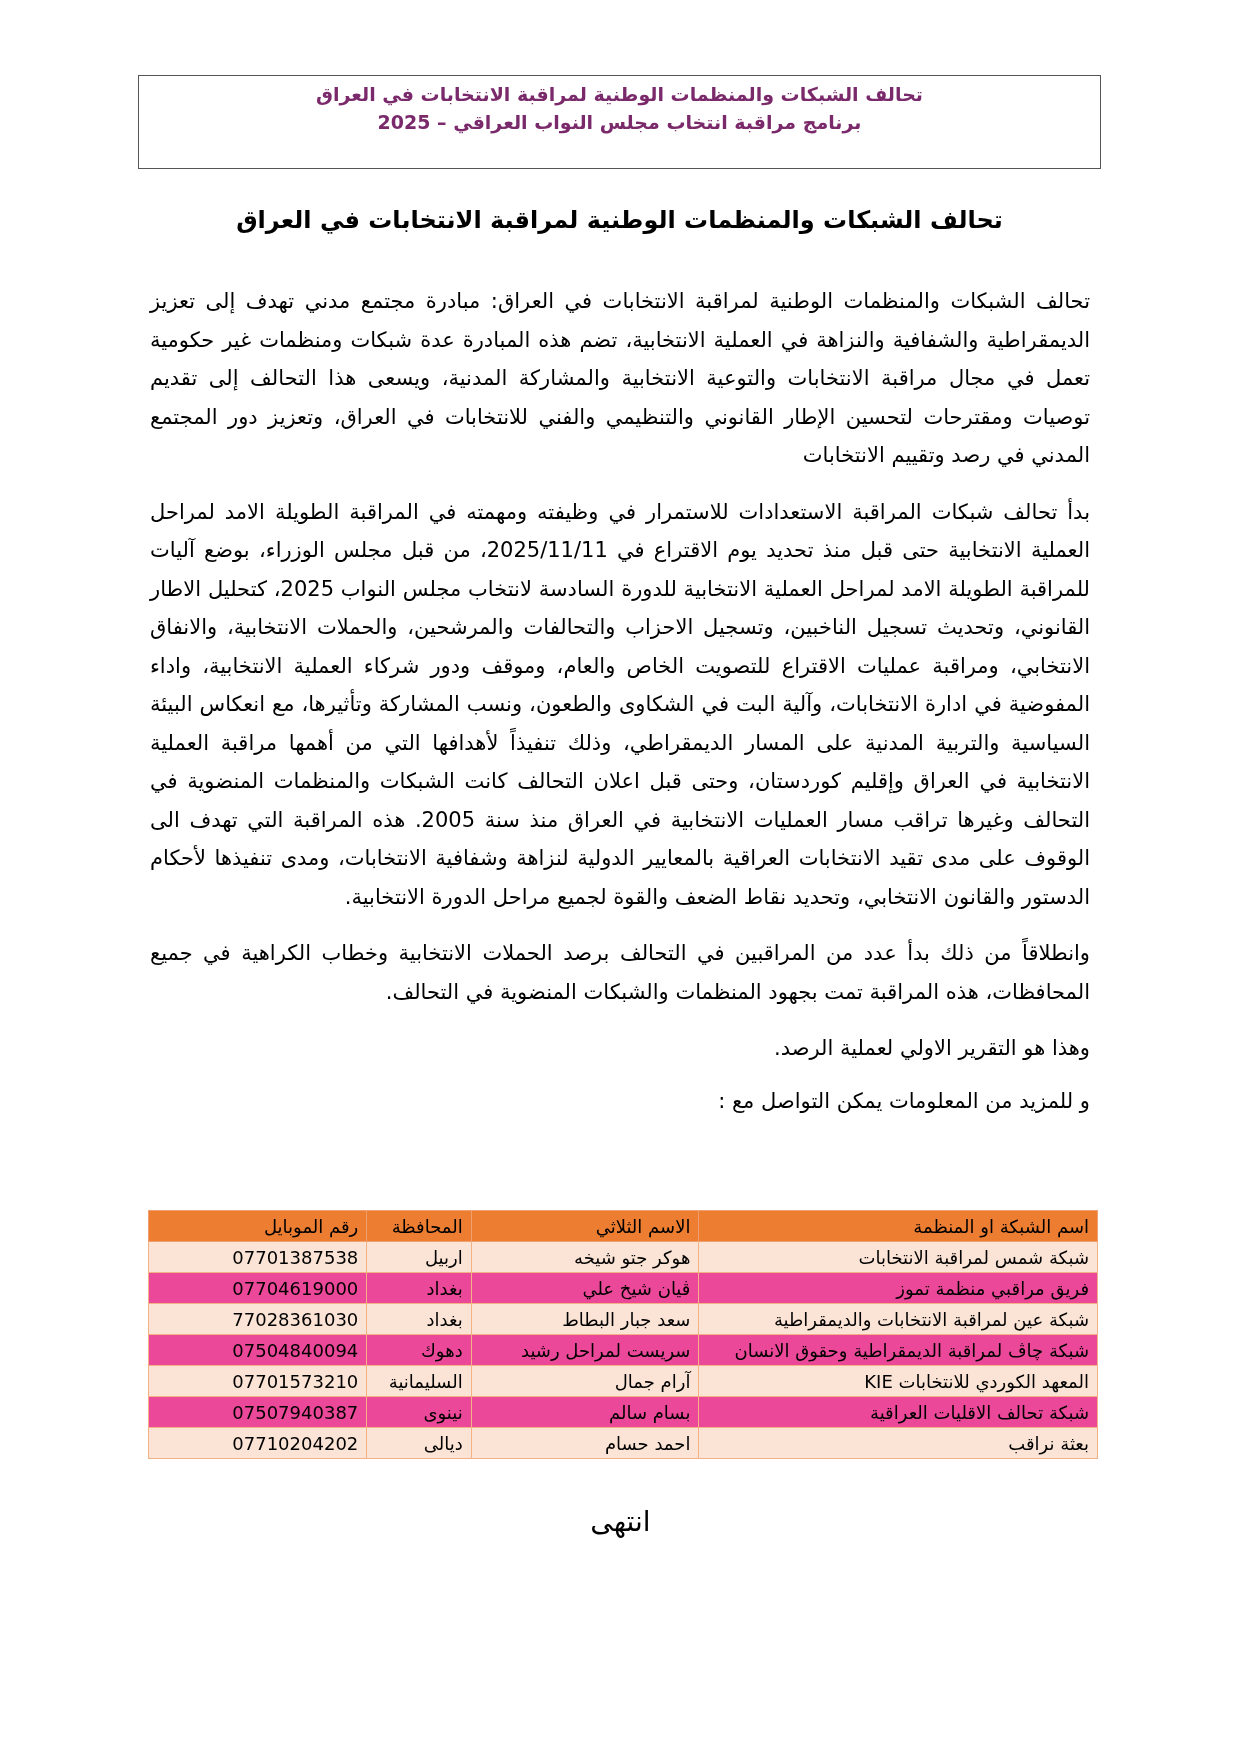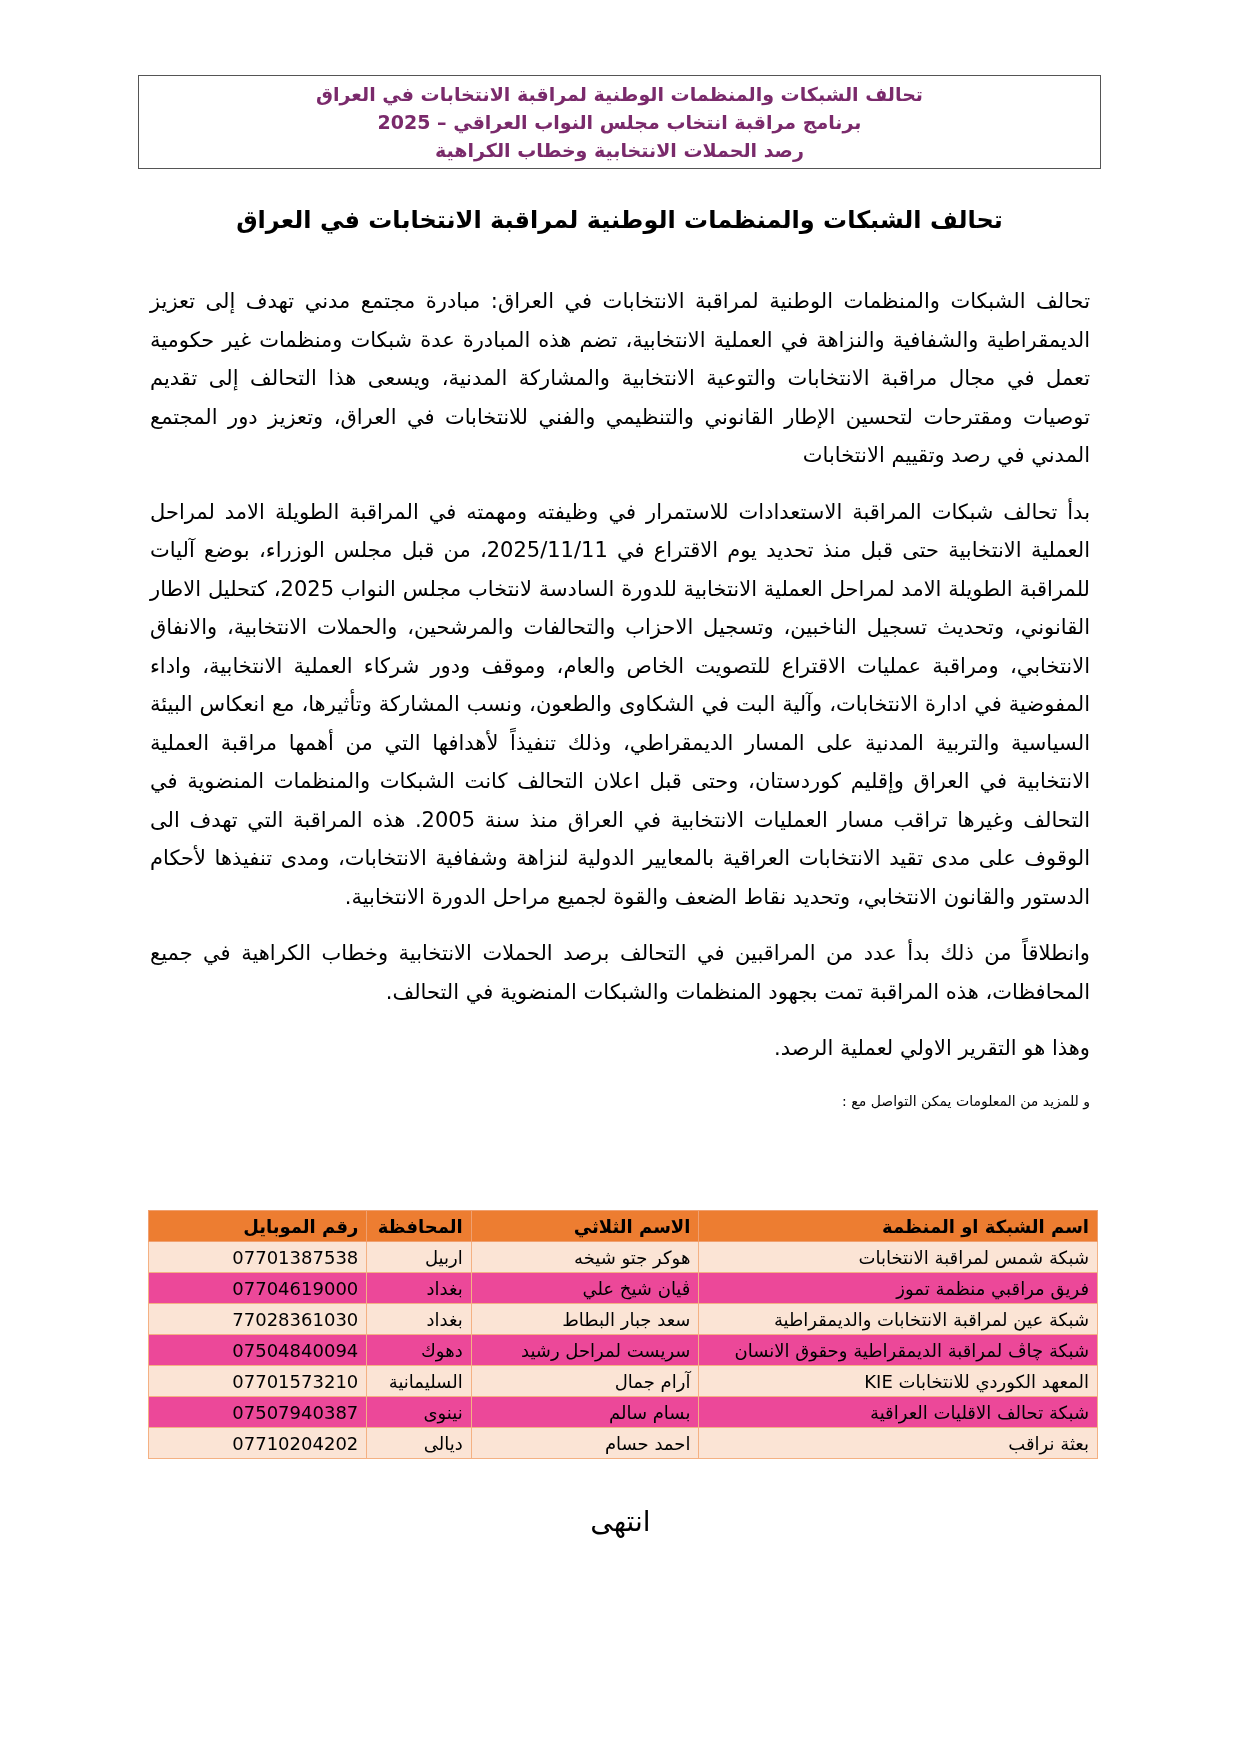--- a/index.html
+++ b/index.html
@@ -21,50 +21,49 @@
       position: absolute; left: 138px; top: 200px; width: 963px;
       text-align: center; direction: rtl; font-weight: bold; font-size: 24px;
       line-height: 40px;
     }
     .body-text {
       position: absolute; left: 150px; top: 258px; width: 940px;
       direction: rtl; text-align: justify; text-align-last: right;
       font-size: 21px; line-height: 38.5px; margin-top: 24px;
     }
     .body-text p { margin: 0 0 18px 0; }
-    .contact-intro { font-size: 14px; margin-top: -4px !important; }
+    .contact-intro { font-size: 21px; margin-top: -4px !important; }
     table.contacts {
       position: absolute; left: 148px; top: 1210px; width: 950px;
       border-collapse: collapse; direction: rtl; font-size: 18px;
       font-family: "DejaVu Sans", sans-serif;
     }
     table.contacts th, table.contacts td {
       border: 1px solid #f4b183; padding: 0 8px; height: 30px; text-align: right;
       white-space: nowrap;
     }
-    table.contacts th { background: #ed7d31; color: #000; font-weight: bold; border-color: #f0a070; }
+    table.contacts th { background: #ed7d31; color: #000; font-weight: normal; border-color: #f0a070; }
     table.contacts tr.odd td { background: #fbe4d5; }
     table.contacts tr.even td { background: #ec4899; }
     td.phone { direction: ltr; text-align: right; }
     .col-org { width: 42%; }
     .col-name { width: 24%; }
     .col-gov { width: 11%; }
     .col-phone { width: 23%; }
     .footer-end {
       position: absolute; left: 0; top: 1505px; width: 1241px; text-align: center;
       font-size: 28px; direction: rtl;
     }
   </style>
 </head>
 <body>
 
 <div class="header-box">
   <div class="header-line">تحالف الشبكات والمنظمات الوطنية لمراقبة الانتخابات في العراق</div>
   <div class="header-line">برنامج مراقبة انتخاب مجلس النواب العراقي – 2025</div>
-  <div class="header-line">رصد الحملات الانتخابية وخطاب الكراهية</div>
 </div>
 
 <div class="doc-title">تحالف الشبكات والمنظمات الوطنية لمراقبة الانتخابات في العراق</div>
 
 <div class="body-text">
   <p>تحالف الشبكات والمنظمات الوطنية لمراقبة الانتخابات في العراق: مبادرة مجتمع مدني تهدف إلى تعزيز الديمقراطية والشفافية والنزاهة في العملية الانتخابية، تضم هذه المبادرة عدة شبكات ومنظمات غير حكومية تعمل في مجال مراقبة الانتخابات والتوعية الانتخابية والمشاركة المدنية، ويسعى هذا التحالف إلى تقديم توصيات ومقترحات لتحسين الإطار القانوني والتنظيمي والفني للانتخابات في العراق، وتعزيز دور المجتمع المدني في رصد وتقييم الانتخابات</p>
   <p>بدأ تحالف شبكات المراقبة الاستعدادات للاستمرار في وظيفته ومهمته في المراقبة الطويلة الامد لمراحل العملية الانتخابية حتى قبل منذ تحديد يوم الاقتراع في 2025/11/11، من قبل مجلس الوزراء، بوضع آليات للمراقبة الطويلة الامد لمراحل العملية الانتخابية للدورة السادسة لانتخاب مجلس النواب 2025، كتحليل الاطار القانوني، وتحديث تسجيل الناخبين، وتسجيل الاحزاب والتحالفات والمرشحين، والحملات الانتخابية، والانفاق الانتخابي، ومراقبة عمليات الاقتراع للتصويت الخاص والعام، وموقف ودور شركاء العملية الانتخابية، واداء المفوضية في ادارة الانتخابات، وآلية البت في الشكاوى والطعون، ونسب المشاركة وتأثيرها، مع انعكاس البيئة السياسية والتربية المدنية على المسار الديمقراطي، وذلك تنفيذاً لأهدافها التي من أهمها مراقبة العملية الانتخابية في العراق وإقليم كوردستان، وحتى قبل اعلان التحالف كانت الشبكات والمنظمات المنضوية في التحالف وغيرها تراقب مسار العمليات الانتخابية في العراق منذ سنة 2005. هذه المراقبة التي تهدف الى الوقوف على مدى تقيد الانتخابات العراقية بالمعايير الدولية لنزاهة وشفافية الانتخابات، ومدى تنفيذها لأحكام الدستور والقانون الانتخابي، وتحديد نقاط الضعف والقوة لجميع مراحل الدورة الانتخابية.</p>
   <p>وانطلاقاً من ذلك بدأ عدد من المراقبين في التحالف برصد الحملات الانتخابية وخطاب الكراهية في جميع المحافظات، هذه المراقبة تمت بجهود المنظمات والشبكات المنضوية في التحالف.</p>
   <p>وهذا هو التقرير الاولي لعملية الرصد.</p>
   <p class="contact-intro">و للمزيد من المعلومات يمكن التواصل مع :</p>

